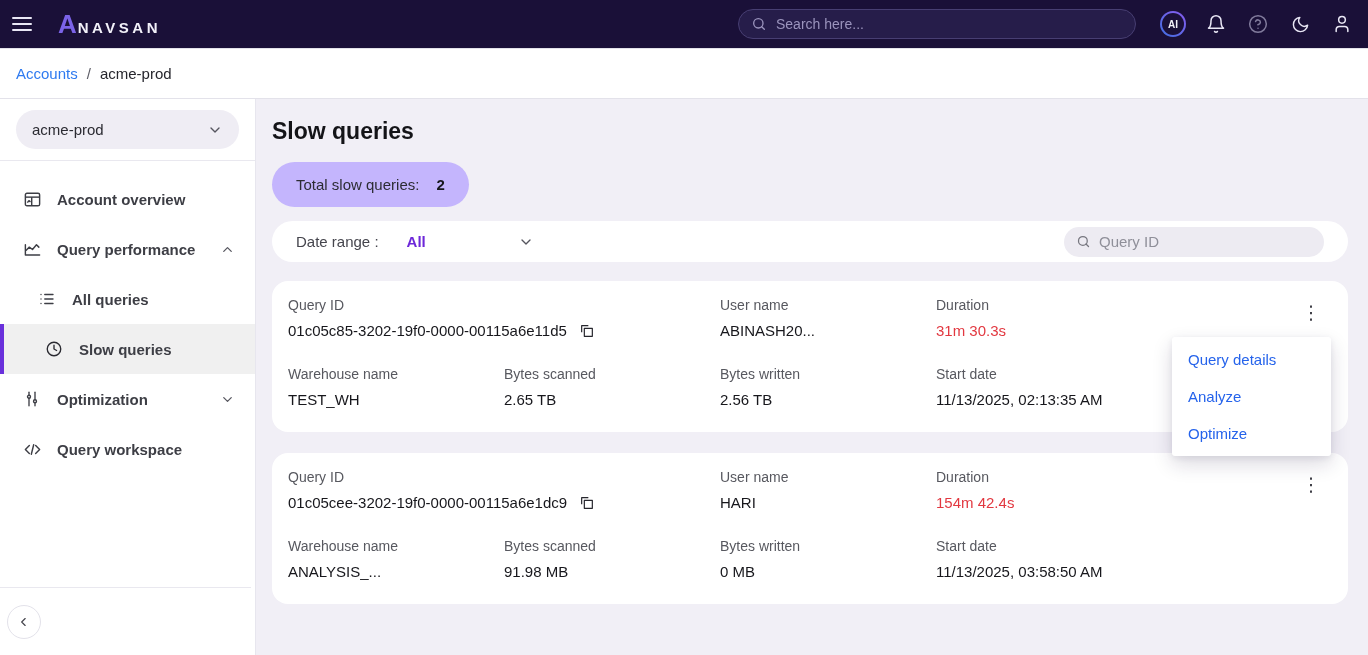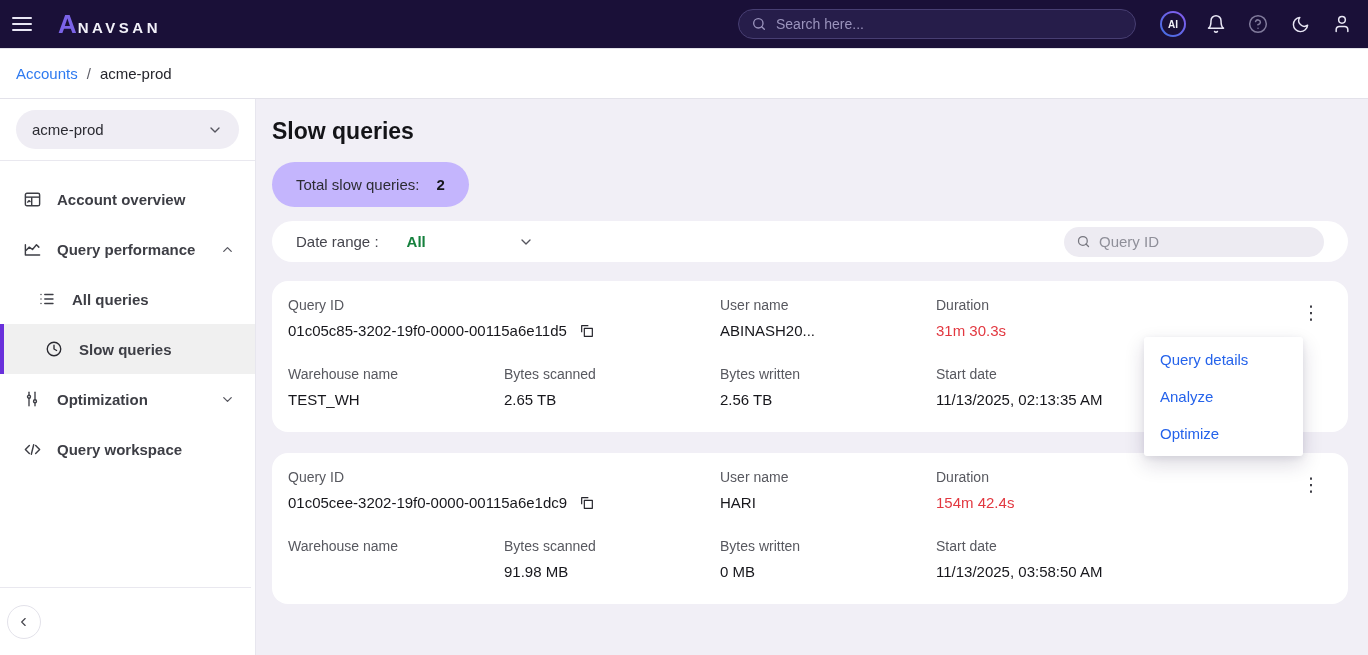--- a/index.html
+++ b/index.html
@@ -47,39 +47,39 @@
   .nav-item.active.sub { padding-left:40px; }
   .sidebar-bottom-divider { position:absolute; left:0; right:4px; bottom:67px; border-top:1px solid #e9e8ef; }
   .collapse-btn { position:absolute; left:7px; bottom:16px; width:34px; height:34px; border-radius:50%; background:#fff; border:1px solid #e3e2ea; display:flex; align-items:center; justify-content:center; cursor:pointer; }
 
   
   .page-title { font-size:23px; font-weight:800; color:#141418; }
   .total-chip { display:inline-flex; align-items:center; margin-top:17px; height:45px; background:#c4b5fd; border-radius:23px; padding:0 24px; font-size:15px; color:#2c2c33; }
   .total-chip b { margin-left:17px; color:#17171c; }
   .filter-bar { margin-top:14px; height:41px; background:#fff; border-radius:21px; display:flex; align-items:center; padding:0 24px; }
   .filter-label { font-size:15px; color:#45454d; }
-  .filter-value { font-size:15px; font-weight:700; color:#15803d; margin-left:28px; }
+  .filter-value { font-size:15px; font-weight:700; color:#6d28d9; margin-left:28px; }
   .filter-chev { margin-left:92px; display:flex; cursor:pointer; }
   .queryid-search { margin-left:auto; width:260px; height:30px; background:#edebf2; border-radius:15px; display:flex; align-items:center; padding:0 12px; }
   .queryid-search svg { flex:none; margin-right:8px; }
   .queryid-search input { background:transparent; border:none; outline:none; font-size:15px; color:#3a3a40; width:100%; font-family:"Liberation Sans", sans-serif; }
   .queryid-search input::placeholder { color:#8f8f99; }
 
   .card { margin-top:19px; height:151px; background:#fff; border-radius:16px; padding:16px 0 0 16px; position:relative; }
   .card + .card { margin-top:21px; }
   .card-row { display:grid; grid-template-columns:216px 216px 216px auto; }
   .card-row.second { margin-top:27px; }
   .cell-wide { grid-column:1 / 3; }
   .f-label { font-size:14px; color:#57585f; }
   .f-value { margin-top:9px; font-size:15px; font-weight:400; color:#17171c; display:flex; align-items:center; }
   .f-value.red { color:#e23840; }
   .copy-btn { margin-left:12px; display:flex; cursor:pointer; }
   .kebab { position:absolute; top:18px; right:26px; width:22px; height:26px; display:flex; align-items:center; justify-content:center; cursor:pointer; font-size:19px; color:#3c3c44; line-height:1; }
 
-  .context-menu { position:absolute; left:888px; top:238px; width:159px; background:#fff; border-radius:3px; box-shadow:0 8px 20px rgba(30,20,60,.16), 0 2px 6px rgba(30,20,60,.08); z-index:20; padding:4px 0; }
+  .context-menu { position:absolute; left:916px; top:238px; width:159px; background:#fff; border-radius:3px; box-shadow:0 8px 20px rgba(30,20,60,.16), 0 2px 6px rgba(30,20,60,.08); z-index:20; padding:4px 0; }
   .context-menu .menu-item { height:37px; display:flex; align-items:center; padding-left:16px; font-size:15px; color:#2563eb; cursor:pointer; }
 </style>
 </head>
 <body>
 
 <div class="topbar">
   <div class="hamburger">
       <span></span>
       <span></span>
       <span></span>
@@ -321,20 +321,21 @@
           <div class="f-value">HARI</div>
         </div>
         <div>
           <div class="f-label">Duration</div>
           <div class="f-value red">154m 42.4s</div>
         </div>
       </div>
       <div class="card-row second">
         <div>
           <div class="f-label">Warehouse name</div>
+          <div class="f-value">ANALYSIS_...</div>
         </div>
         <div>
           <div class="f-label">Bytes scanned</div>
           <div class="f-value">91.98 MB</div>
         </div>
         <div>
           <div class="f-label">Bytes written</div>
           <div class="f-value">0 MB</div>
         </div>
         <div>

